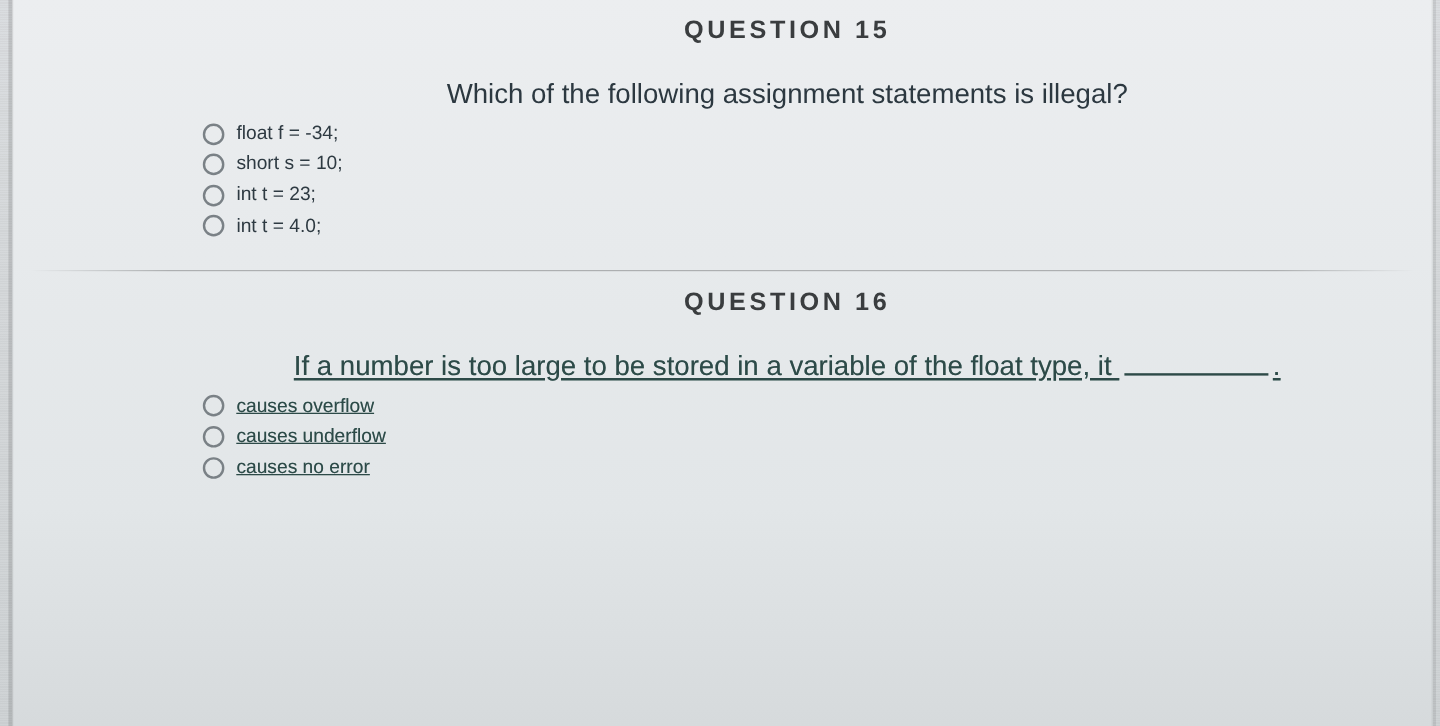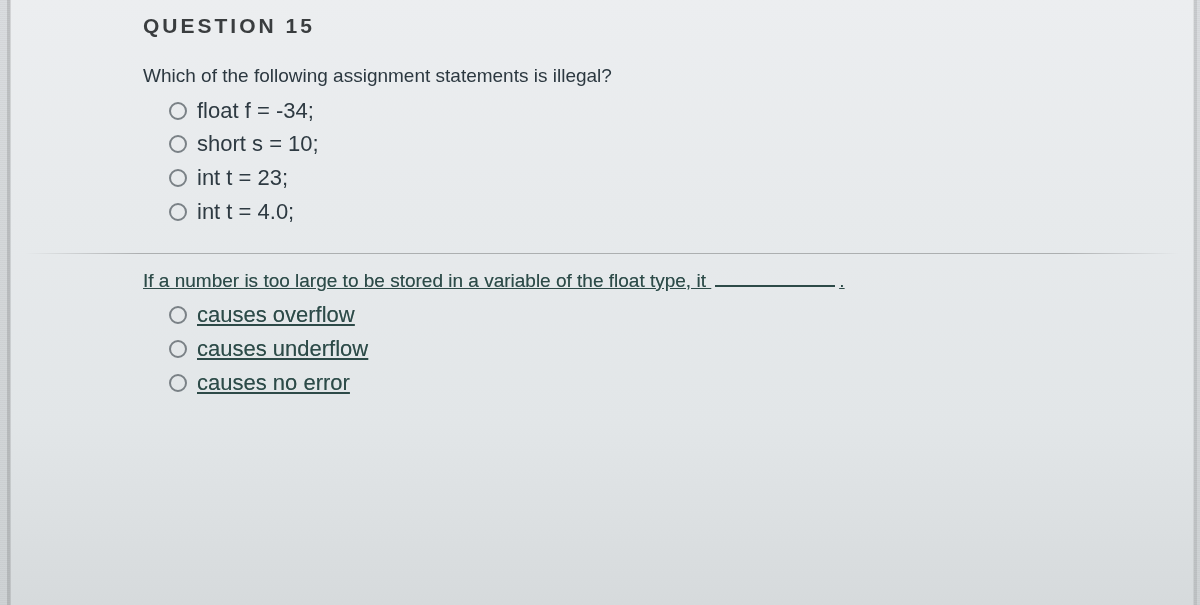--- a/index.html
+++ b/index.html
@@ -32,53 +32,54 @@
     left: 10px;
     right: 6px;
     top: 0;
     bottom: 0;
     background: linear-gradient(180deg,#eceef0 0%,#e2e6e8 70%,#d6dadc 100%);
     box-shadow: -3px 0 0 rgba(0,0,0,0.12), 3px 0 0 rgba(0,0,0,0.08);
     border-left: 1px solid rgba(0,0,0,0.10);
     border-right: 1px solid rgba(0,0,0,0.06);
     padding: 0;
     box-sizing: border-box;
+    text-align: center;
   }
   .qblock {
     padding: 14px 24px 24px 132px;
   }
   .qblock + .sep {
     height: 1px;
     background: linear-gradient(90deg, rgba(0,0,0,0) 0%, rgba(0,0,0,0.25) 10%, rgba(0,0,0,0.25) 90%, rgba(0,0,0,0) 100%);
     margin: 0 14px;
   }
   .qtitle {
     font-size: 21px;
     letter-spacing: 3px;
     font-weight: 700;
     color: #3a3d3f;
     margin: 0 0 26px 0;
   }
   .prompt {
-    font-size: 19px;
+    font-size: 23px;
     color: #2c3840;
     margin: 0 0 6px 0;
     line-height: 1.25;
   }
   .choices {
     margin: 4px 0 0 26px;
   }
   .choice {
     display: flex;
     align-items: center;
     gap: 10px;
     padding: 2px 0;
   }
   .choice-label {
-    font-size: 22px;
+    font-size: 16px;
     color: #2e3a42;
     line-height: 1.35;
   }
   .radio {
     width: 18px;
     height: 18px;
     border: 2px solid #7a8186;
     border-radius: 50%;
     background: transparent;
     box-sizing: border-box;
@@ -125,20 +126,21 @@
       <div class="choice">
         <span class="radio"></span>
         <span class="choice-label">int t = 4.0;</span>
       </div>
     </div>
   </div>
 
   <div class="sep"></div>
 
   <div class="qblock q16">
+    <h2 class="qtitle">QUESTION 16</h2>
     <p class="prompt">
       <span>If a number is too large to be stored in a variable of the float type, it </span><span class="blank"></span><span>.</span>
     </p>
     <div class="choices">
       <div class="choice">
         <span class="radio"></span>
         <span class="choice-label">causes overflow</span>
       </div>
       <div class="choice">
         <span class="radio"></span>

